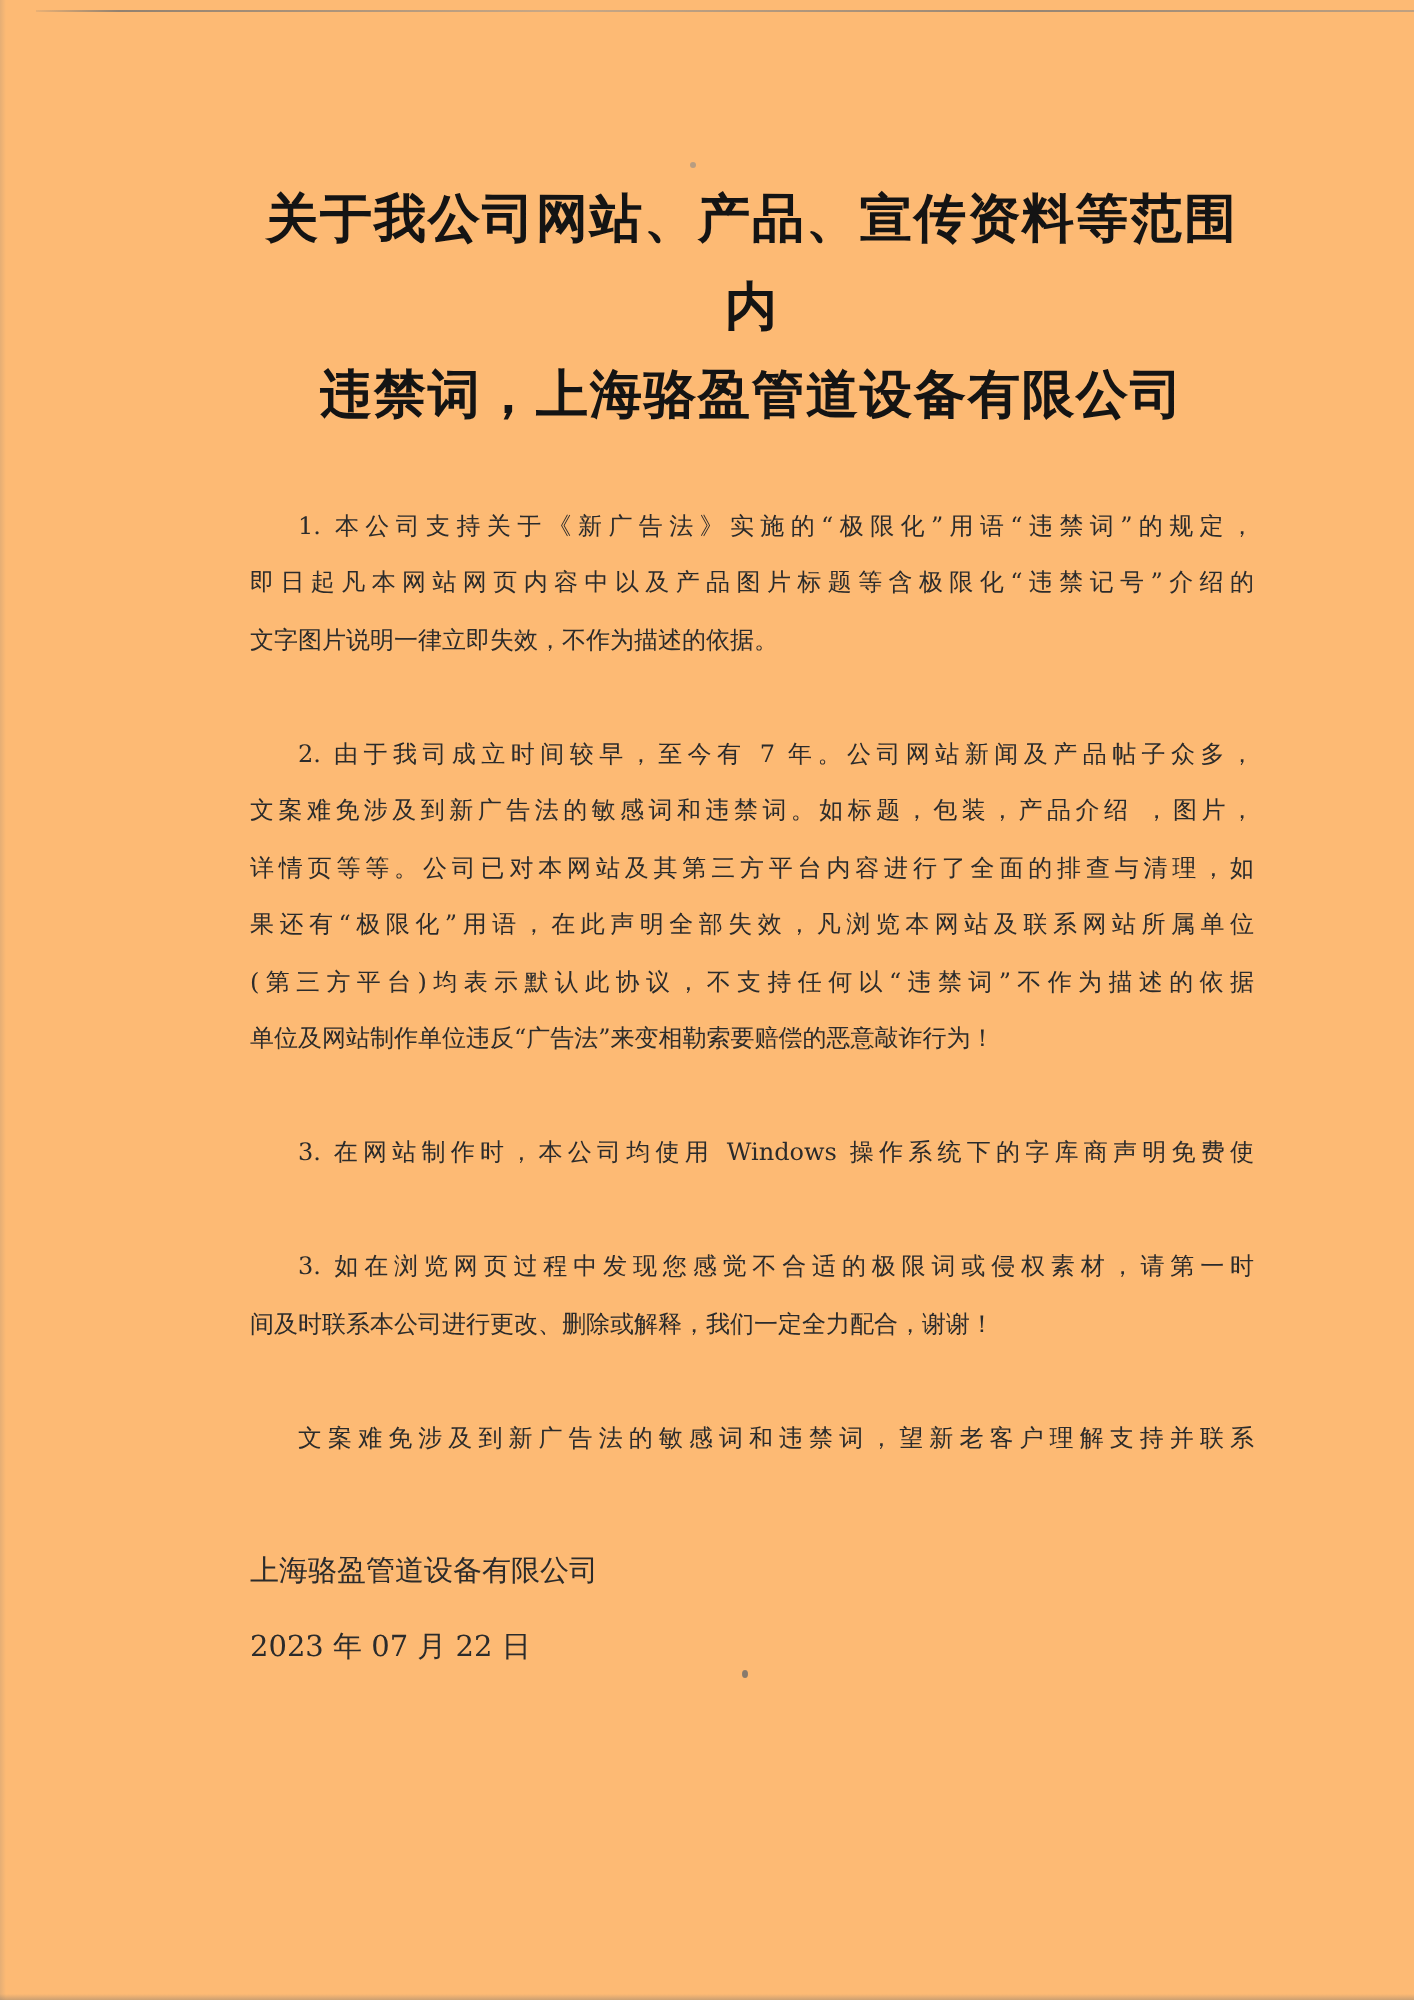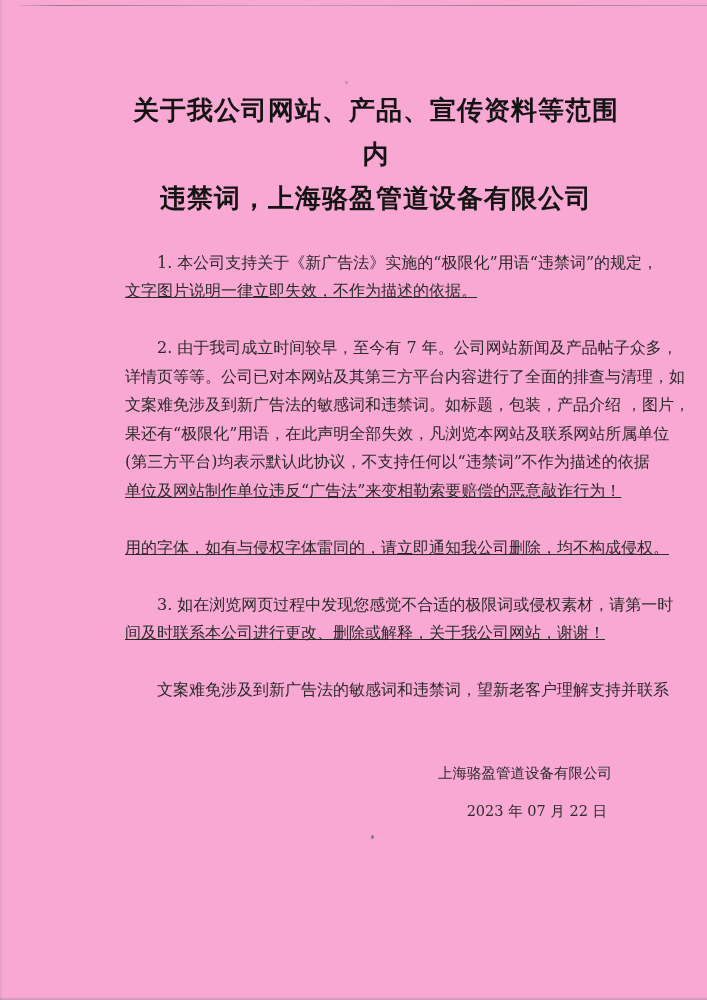--- a/index.html
+++ b/index.html
@@ -6,21 +6,21 @@
     margin: 0;
     padding: 0;
     background: #e8e8e8;
     font-family: "DejaVu Serif", serif;
   }
   .scan-page {
     position: relative;
     width: 707px;
     height: 1000px;
     margin: 0 auto;
-    background: #f9a8d4;
+    background: #fdba74;
     overflow: hidden;
     color: #2b2b2b;
   }
   
   .edge-top {
     position: absolute;
     left: 18px; right: 0; top: 5px; height: 1px;
     background: linear-gradient(90deg,
       rgba(120,120,120,0.15),
       rgba(110,110,110,0.75) 6%,
@@ -59,36 +59,36 @@
     text-align: center;
     font-size: 26px;
     line-height: 44px;
     font-weight: bold;
     color: #141414;
     letter-spacing: 1px;
     margin: 0 0 0 0;
   }
   .para {
     margin-top: 28.5px;
-    font-size: 16px;
+    font-size: 12px;
     line-height: 28.5px;
     color: #2b2b2b;
   }
   .line {
     text-align: justify;
     text-align-last: justify;
     white-space: nowrap;
   }
   .line.first { text-indent: 2em; }
-  .line.last  { text-align-last: left; text-decoration: underline; }
+  .line.last  { text-align-last: left; }
   .sign-block {
-    margin-top: 54px;
+    margin-top: 39px;
     font-size: 14.5px;
     line-height: 28.5px;
-    text-align: right;
+    text-align: left;
   }
   .sign-company { padding-right: 15px; }
   .sign-date    { padding-right: 20px; margin-top: 9.5px; }
 </style>
 </head>
 <body>
 
 <div class="scan-page">
 
   <div class="edge-top"></div>
@@ -100,36 +100,37 @@
   <div class="text-block">
 
     <h1 class="doc-title">
       <div>关于我公司网站、产品、宣传资料等范围内</div>
       <div>违禁词，上海骆盈管道设备有限公司</div>
     </h1>
 
     <div>
         <div class="para">
           <div class="line first">1. 本公司支持关于《新广告法》实施的“极限化”用语“违禁词”的规定，</div>
+          <div class="line">即日起凡本网站网页内容中以及产品图片标题等含极限化“违禁记号”介绍的</div>
           <div class="line last">文字图片说明一律立即失效，不作为描述的依据。</div>
         </div>
         <div class="para">
           <div class="line first">2. 由于我司成立时间较早，至今有 7 年。公司网站新闻及产品帖子众多，</div>
+          <div class="line">文案难免涉及到新广告法的敏感词和违禁词。如标题，包装，产品介绍 ，图片，</div>
           <div class="line">详情页等等。公司已对本网站及其第三方平台内容进行了全面的排查与清理，如</div>
-          <div class="line">文案难免涉及到新广告法的敏感词和违禁词。如标题，包装，产品介绍 ，图片，</div>
           <div class="line">果还有“极限化”用语，在此声明全部失效，凡浏览本网站及联系网站所属单位</div>
           <div class="line">(第三方平台)均表示默认此协议，不支持任何以“违禁词”不作为描述的依据</div>
           <div class="line last">单位及网站制作单位违反“广告法”来变相勒索要赔偿的恶意敲诈行为！</div>
         </div>
         <div class="para">
-          <div class="line last">用的字体，如有与侵权字体雷同的，请立即通知我公司删除，均不构成侵权。</div>
+          <div class="line first">3. 在网站制作时，本公司均使用 Windows 操作系统下的字库商声明免费使</div>
         </div>
         <div class="para">
           <div class="line first">3. 如在浏览网页过程中发现您感觉不合适的极限词或侵权素材，请第一时</div>
-          <div class="line last">间及时联系本公司进行更改、删除或解释，关于我公司网站，谢谢！</div>
+          <div class="line last">间及时联系本公司进行更改、删除或解释，我们一定全力配合，谢谢！</div>
         </div>
         <div class="para">
           <div class="line first">文案难免涉及到新广告法的敏感词和违禁词，望新老客户理解支持并联系</div>
         </div>
       </div>
 
     <div class="sign-block">
       <div class="sign-company">上海骆盈管道设备有限公司</div>
       <div class="sign-date">2023 年 07 月 22 日</div>
     </div>

